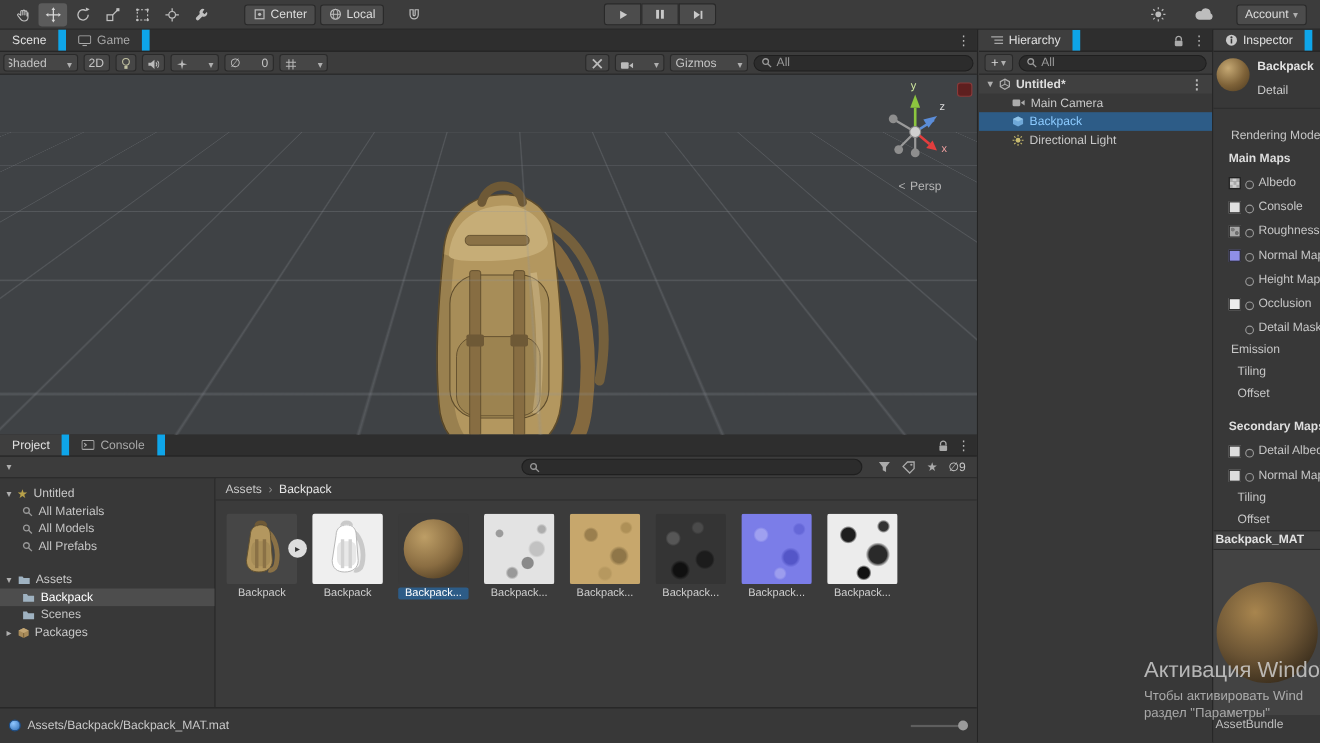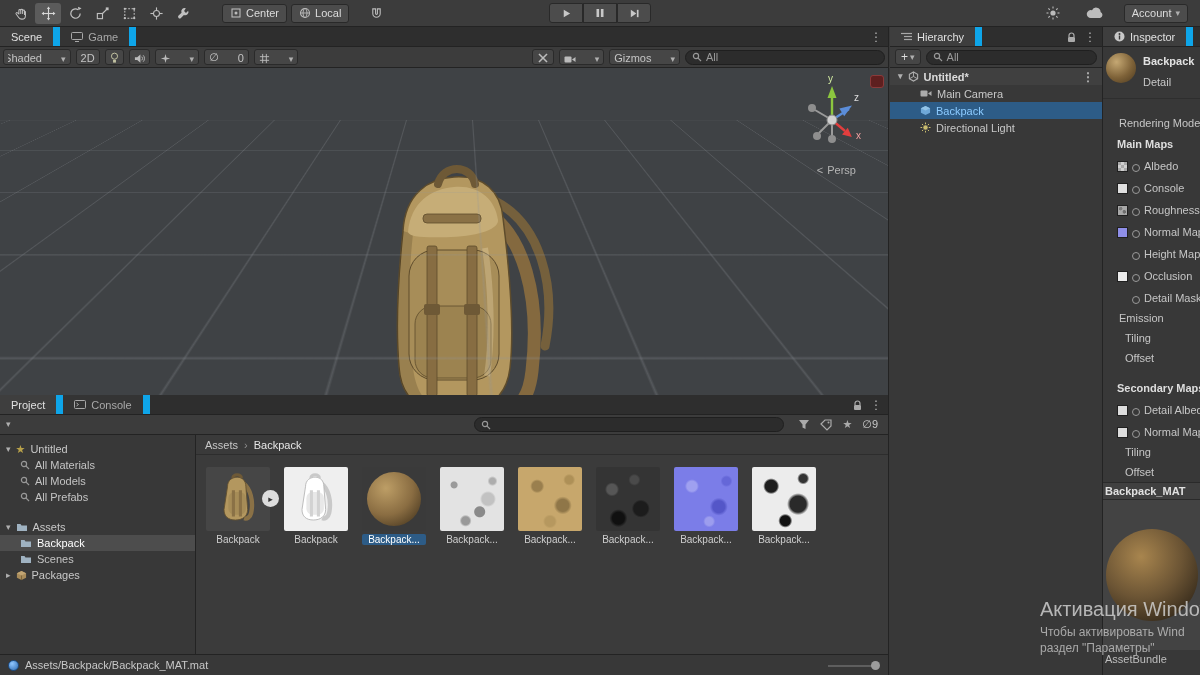--- a/index.html
+++ b/index.html
@@ -104,21 +104,21 @@
     radial-gradient(circle at 70% 62%,#5456C8 6px,transparent 9px),
     radial-gradient(circle at 55% 85%,#9C9DEE 4px,transparent 6px),
     radial-gradient(circle at 82% 22%,#6567D8 4px,transparent 6px),
     #7B7DE8}
   .t-bw{background:
     radial-gradient(circle at 30% 30%,#1E1E1E 6px,transparent 8px),
     radial-gradient(circle at 72% 58%,#2A2A2A 8px,transparent 11px),
     radial-gradient(circle at 52% 84%,#111111 5px,transparent 7px),
     radial-gradient(circle at 80% 18%,#333333 4px,transparent 6px),
     #ECECEC}
-  .status-bar{height:21px;border-top:1px solid #232323;background:#383838;display:flex;align-items:center;gap:6px;padding:0 8px;flex:none}
+  .status-bar{height:32px;border-top:1px solid #232323;background:#383838;display:flex;align-items:center;gap:6px;padding:0 8px;flex:none}
   .mat-dot{width:11px;height:11px;border-radius:50%;background:radial-gradient(circle at 35% 30%,#8FC6FF,#2F6CB3);border:1px solid #1E4E86}
   .zoom-slider{margin-left:auto;display:flex;align-items:center;width:52px;position:relative;height:10px}
   .zoom-track{position:absolute;left:0;right:8px;top:4.5px;height:2px;background:#5E5E5E}
   .zoom-thumb{position:absolute;right:0;top:0.5px;width:9px;height:9px;border-radius:50%;background:#9B9B9B}
 
   
   .hierarchy-panel{position:absolute;top:27px;left:890px;width:213px;height:648px;background:#383838;border-right:1px solid #232323;display:flex;flex-direction:column;overflow:hidden}
   .hier-toolbar{height:21px;background:#3C3C3C;border-bottom:1px solid #232323;display:flex;align-items:center;gap:5px;padding:0 5px;flex:none}
   .add-btn{display:flex;align-items:center;gap:2px;height:16px;padding:0 5px;background:#464646;border:1px solid #2A2A2A;border-radius:3px;color:#DDD;font-size:12px}
   .hier-toolbar .search-box{flex:1}

